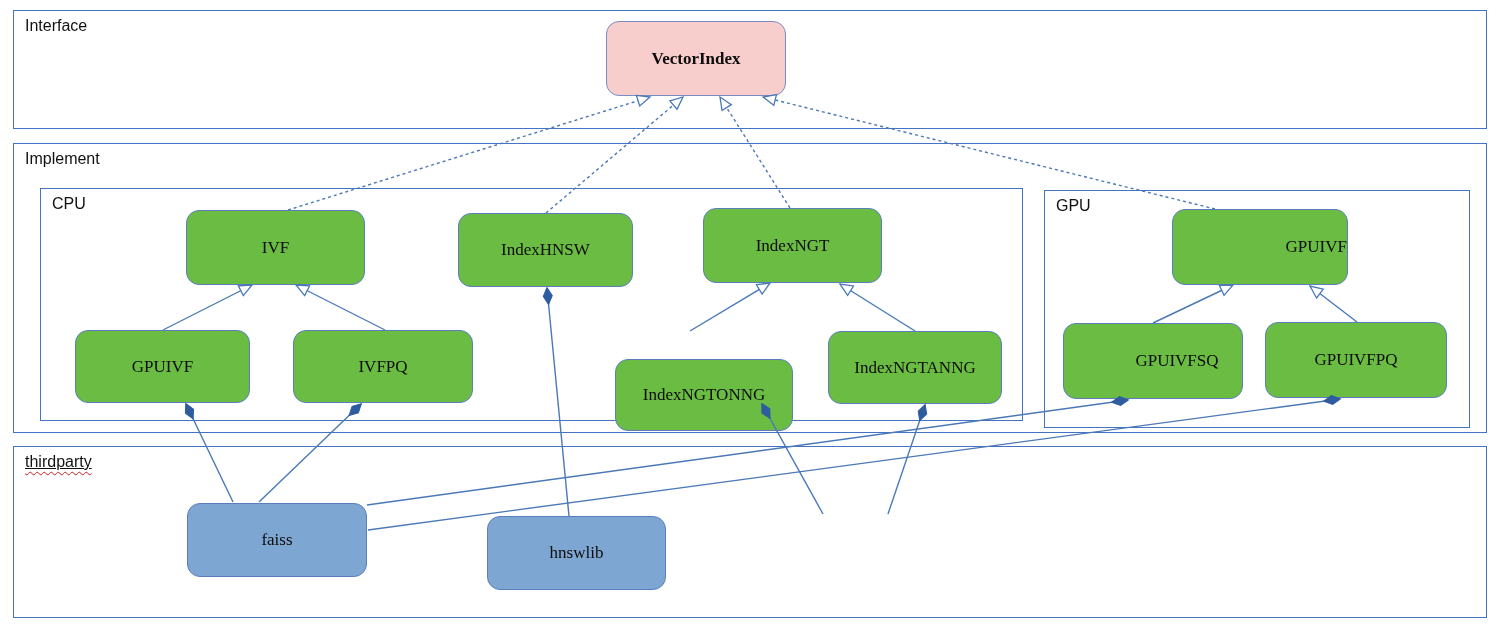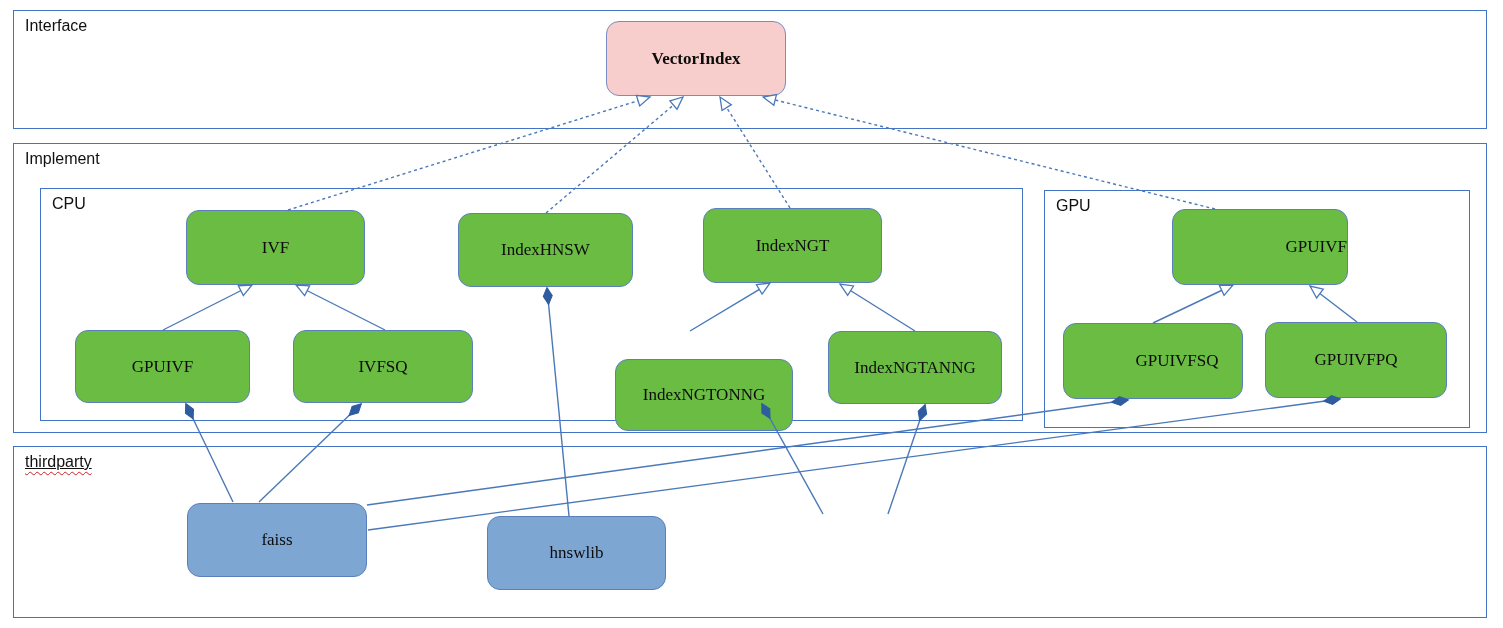--- a/index.html
+++ b/index.html
@@ -63,21 +63,21 @@
     <div class="node" style="left: 703px; top: 208px; width: 179px; height: 75px; background: rgb(106, 188, 67); border-color: rgb(91, 127, 189);">
       <span class="node-label">IndexNGT</span>
     </div>
     <div class="node" style="left: 1172px; top: 209px; width: 176px; height: 76px; background: rgb(106, 188, 67); border-color: rgb(91, 127, 189); justify-content: flex-end;">
       <span class="node-label">GPUIVF</span>
     </div>
     <div class="node" style="left: 75px; top: 330px; width: 175px; height: 73px; background: rgb(106, 188, 67); border-color: rgb(91, 127, 189);">
       <span class="node-label">GPUIVF</span>
     </div>
     <div class="node" style="left: 293px; top: 330px; width: 180px; height: 73px; background: rgb(106, 188, 67); border-color: rgb(91, 127, 189);">
-      <span class="node-label">IVFSQ</span>
+      <span class="node-label">IVFPQ</span>
     </div>
     <div class="node" style="left: 615px; top: 331px; width: 178px; height: 72px; background: rgb(106, 188, 67); border-color: rgb(91, 127, 189); margin-top: 28px;">
       <span class="node-label">IndexNGTONNG</span>
     </div>
     <div class="node" style="left: 828px; top: 331px; width: 174px; height: 73px; background: rgb(106, 188, 67); border-color: rgb(91, 127, 189);">
       <span class="node-label">IndexNGTANNG</span>
     </div>
     <div class="node" style="left: 1063px; top: 323px; width: 180px; height: 76px; background: rgb(106, 188, 67); border-color: rgb(91, 127, 189); padding-left: 48px;">
       <span class="node-label">GPUIVFSQ</span>
     </div>

